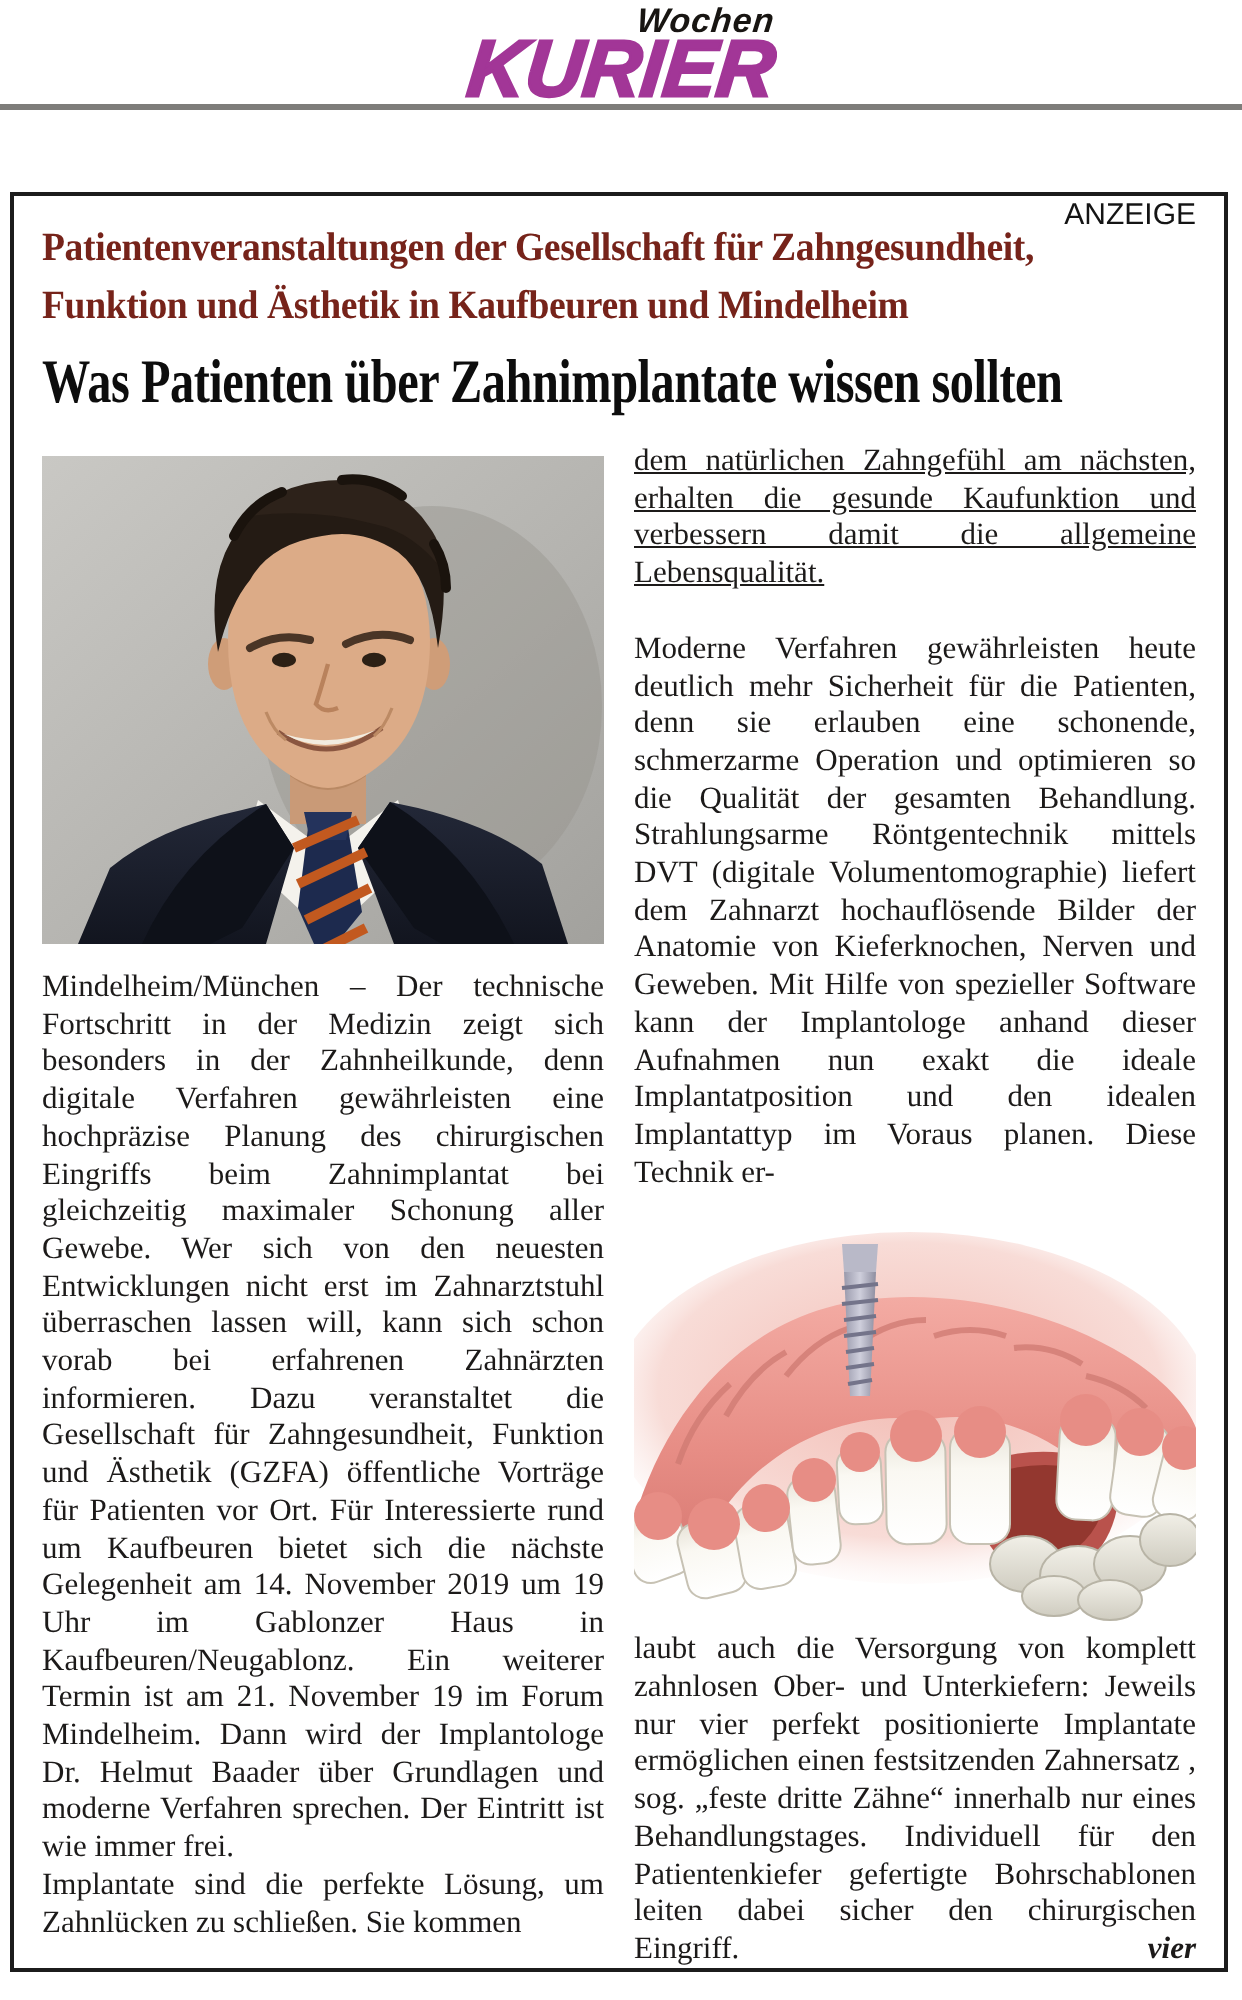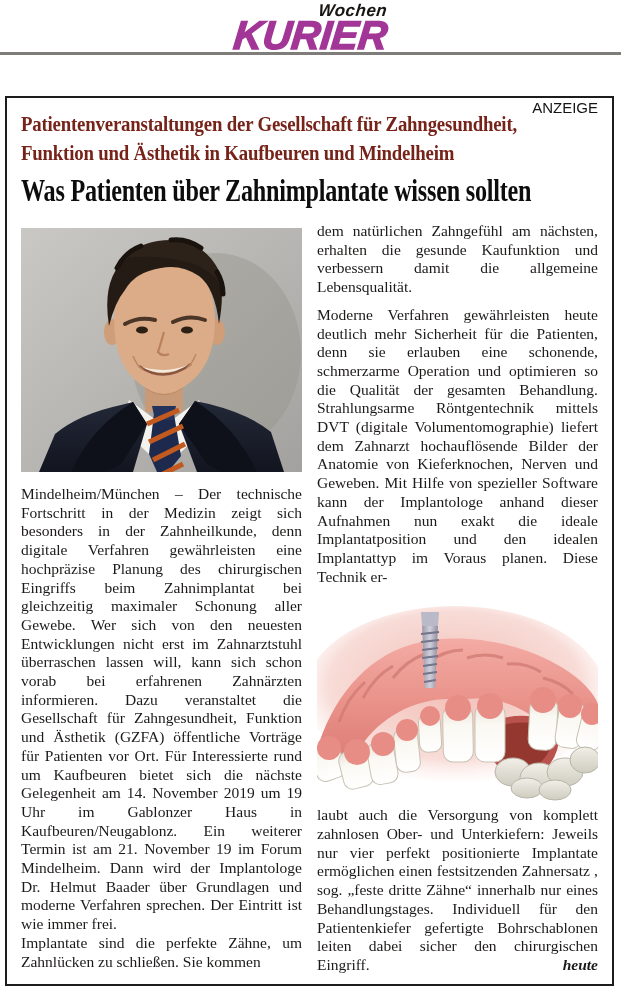--- a/index.html
+++ b/index.html
@@ -130,25 +130,25 @@
         <path d="M121 139 Q143 151 167 137 Q144 146 121 139 Z" fill="#f2ece0"></path>
         <path d="M112 128 Q116 138 122 142" stroke="#bc8a64" stroke-width="1.6" fill="none"></path>
         <path d="M175 126 Q171 136 166 140" stroke="#bc8a64" stroke-width="1.6" fill="none"></path>
 
         <path d="M88 98 Q80 48 108 28 Q126 12 148 14 Q176 14 192 34 Q206 52 198 96 Q194 60 178 48 Q160 36 140 40 Q114 44 104 62 Q94 74 88 98 Z" fill="#241b14"></path>
         <path d="M104 30 Q120 12 150 12 Q180 14 194 36 Q200 44 201 58 Q186 38 166 34 Q136 26 104 30 Z" fill="#2d221a"></path>
         <path d="M96 40 Q104 24 120 18 M150 12 Q166 10 180 20 M196 44 Q202 54 202 66" stroke="#1a130d" stroke-width="5" fill="none" stroke-linecap="round"></path>
       </svg>
 
       <p class="body-text bold">Mindelheim/München – Der technische Fortschritt in der Medizin zeigt sich besonders in der Zahnheilkunde, denn digitale Verfahren gewährleisten eine hochpräzise Planung des chirurgischen Eingriffs beim Zahnimplantat bei gleichzeitig maximaler Schonung aller Gewebe. Wer sich von den neuesten Entwicklungen nicht erst im Zahnarztstuhl überraschen lassen will, kann sich schon vorab bei erfahrenen Zahnärzten informieren. Dazu veranstaltet die Gesellschaft für Zahngesundheit, Funktion und Ästhetik (GZFA) öffentliche Vorträge für Patienten vor Ort. Für Interessierte rund um Kaufbeuren bietet sich die nächste Gelegenheit am 14. November 2019 um 19 Uhr im Gablonzer Haus in Kaufbeuren/Neugablonz. Ein weiterer Termin ist am 21. November 19 im Forum Mindelheim. Dann wird der Implantologe Dr. Helmut Baader über Grundlagen und moderne Verfahren sprechen. Der Eintritt ist wie immer frei.</p>
-      <p class="body-text">Implantate sind die perfekte Zähne, um Zahnlücken zu schließen. Sie kommen</p>
+      <p class="body-text">Implantate sind die perfekte Lösung, um Zahnlücken zu schließen. Sie kommen</p>
     </div>
 
     <div class="col">
-      <p class="body-text" style="margin-bottom:9px;">dem natürlichen Zahngefühl am nächsten, erhalten die gesunde Kaufunktion und verbessern damit die allgemeine Lebensqualität.</p>
+      <p class="body-text" style="margin-bottom:19px;text-decoration:underline;">dem natürlichen Zahngefühl am nächsten, erhalten die gesunde Kaufunktion und verbessern damit die allgemeine Lebensqualität.</p>
       <p class="body-text">Moderne Verfahren gewährleisten heute deutlich mehr Sicherheit für die Patienten, denn sie erlauben eine schonende, schmerzarme Operation und optimieren so die Qualität der gesamten Behandlung. Strahlungsarme Röntgentechnik mittels DVT (digitale Volumentomographie) liefert dem Zahnarzt hochauflösende Bilder der Anatomie von Kieferknochen, Nerven und Geweben. Mit Hilfe von spezieller Software kann der Implantologe anhand dieser Aufnahmen nun exakt die ideale Implantatposition und den idealen Implantattyp im Voraus planen. Diese Technik er-</p>
 
       <svg class="implant-fig" width="281" height="200" viewBox="0 0 281 200">
         <defs>
           <radialGradient id="halo" cx="0.5" cy="0.45" r="0.6">
             <stop offset="0" stop-color="#f2bdb5"></stop>
             <stop offset="0.7" stop-color="#f8dcd7"></stop>
             <stop offset="1" stop-color="#ffffff" stop-opacity="0"></stop>
           </radialGradient>
           <linearGradient id="gum" x1="0" y1="0" x2="0" y2="1">
@@ -235,18 +235,18 @@
           <ellipse cx="222" cy="176" rx="19" ry="15" fill="url(#toothlow)"></ellipse>
           <ellipse cx="248" cy="170" rx="18" ry="14" fill="url(#toothlow)"></ellipse>
           <ellipse cx="268" cy="158" rx="15" ry="13" fill="url(#toothlow)"></ellipse>
           <ellipse cx="210" cy="186" rx="16" ry="10" fill="url(#toothlow)"></ellipse>
           <ellipse cx="238" cy="188" rx="16" ry="10" fill="url(#toothlow)"></ellipse>
         </g>
       </svg>
 
       <p class="body-text lastpara">
         <span>laubt auch die Versorgung von komplett zahnlosen Ober- und Unterkiefern: Jeweils nur vier perfekt positionierte Implantate ermöglichen einen festsitzenden Zahnersatz , sog. „feste dritte Zähne“ innerhalb nur eines Behandlungstages. Individuell für den Patientenkiefer gefertigte Bohrschablonen leiten dabei sicher den chirurgischen Eingriff.</span>
-        <span class="byline">heute</span>
+        <span class="byline">vier</span>
       </p>
     </div>
 
   </div>
 </div>
 
 </body></html>

